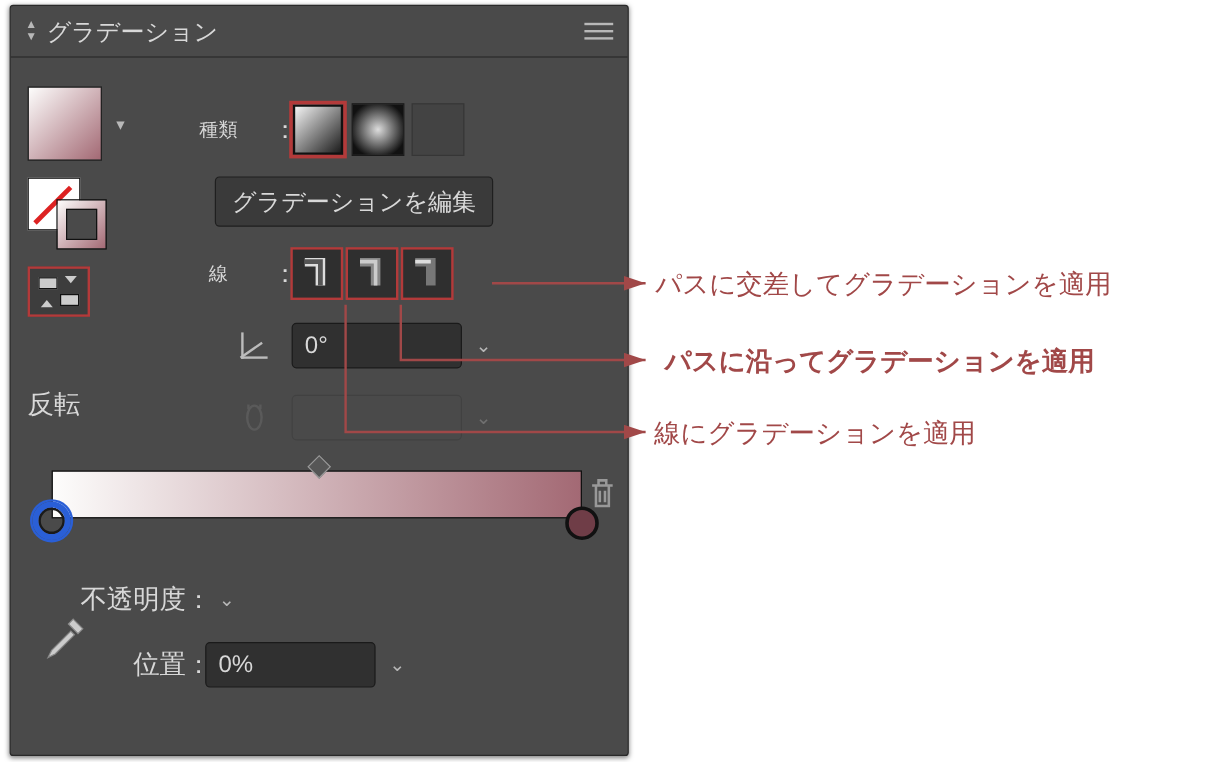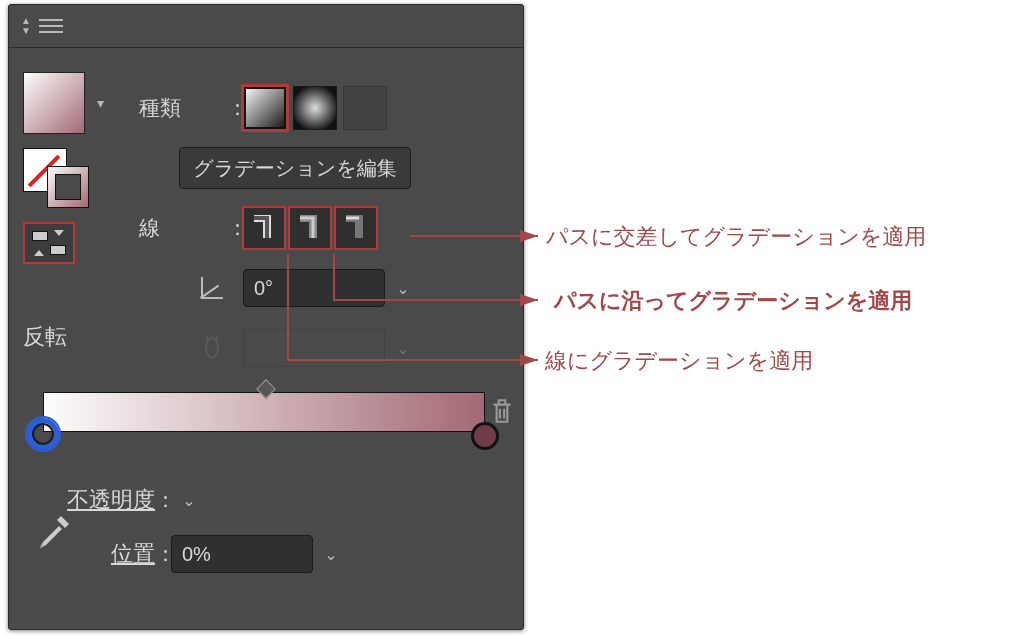--- a/index.html
+++ b/index.html
@@ -194,22 +194,22 @@
     width: 380px;
   }
   .form-row {
     display:flex;
     align-items:center;
     margin-bottom: 16px;
     min-height: 44px;
   }
   .form-label {
     width: 86px;
-    text-align: left;
-    font-size: 21px;
+    text-align: center;
+    font-size: 16px;
     color: var(--text);
     margin-right: 2px;
   }
   .colon {
     width: 16px;
     text-align: center;
     font-size: 21px;
   }
   .type-thumbs {
     display:flex;
@@ -342,21 +342,21 @@
     right:-6px;top:4px;
     width:26px;height:30px;
     color:#888;
   }
   
   .bottom-rows{
     margin-top:46px;
   }
   .bottom-rows .form-row{margin-bottom:10px;}
   .bottom-label{
-    width:132px;text-align:right;font-size:22px;color:var(--text);text-decoration:underline;
+    width:132px;text-align:right;font-size:22px;color:var(--text);
   }
   .eyedropper{
     position:absolute;
     left:26px;bottom:48px;
     width:38px;height:38px;
     color:#ccc;
   }
   
   .annot-line{
     position:absolute;
@@ -379,20 +379,21 @@
 </style>
 </head>
 <body>
 
 <div class="panel">
   <div class="titlebar">
     <div class="collapse-icons">
       <span>▲</span>
         <span>▼</span>
     </div>
+    <div class="title">グラデーション</div>
     <div class="menu-icon">
       <span></span>
         <span></span>
         <span></span>
     </div>
   </div>
 
   <div class="body-area">
 
     <div class="left-col">

